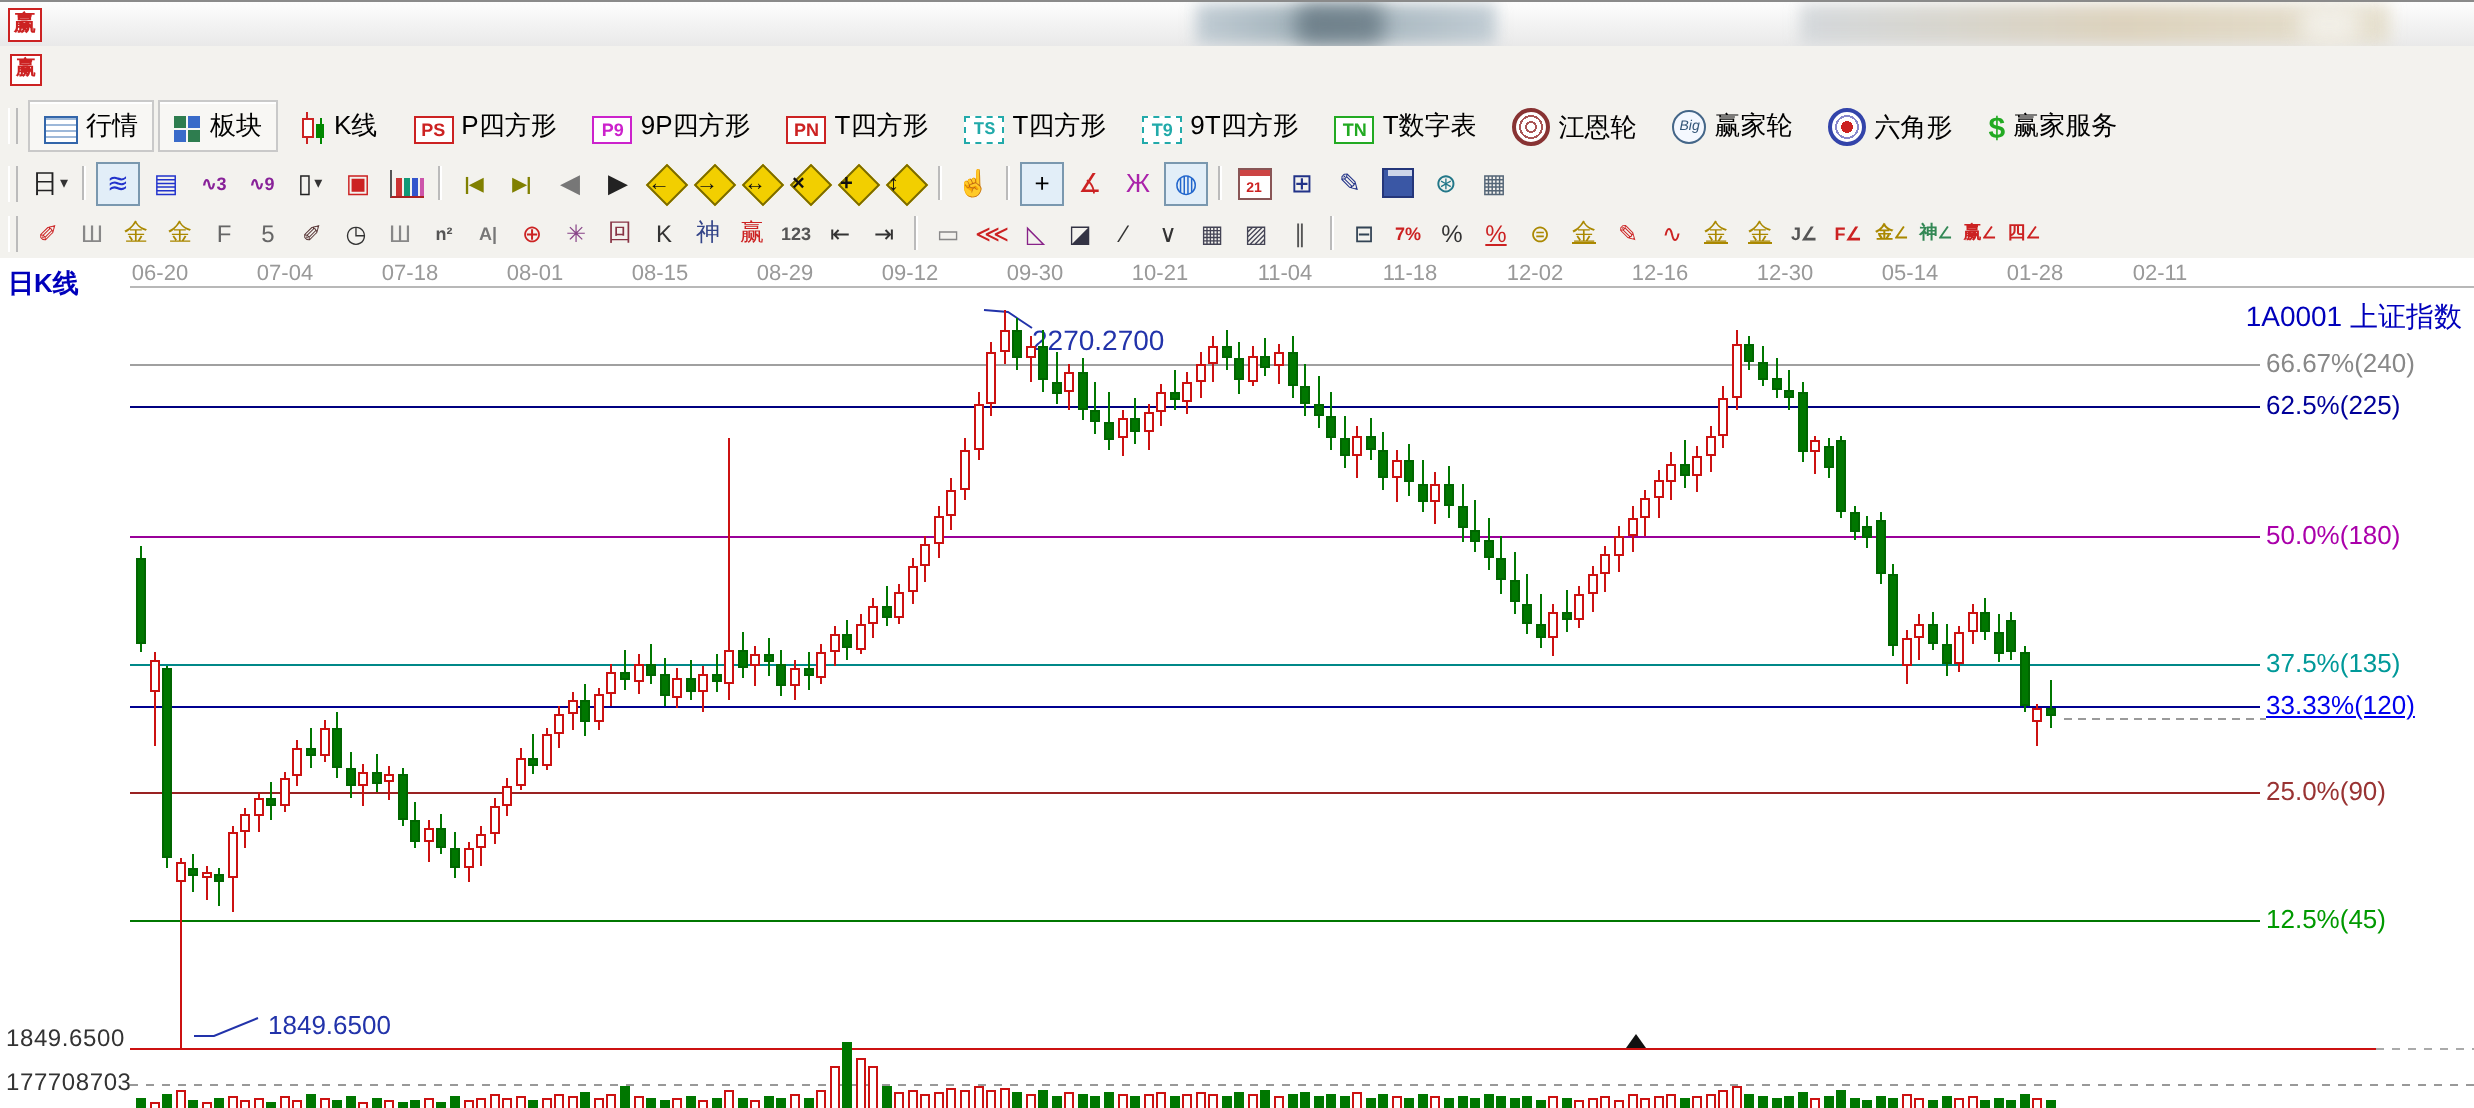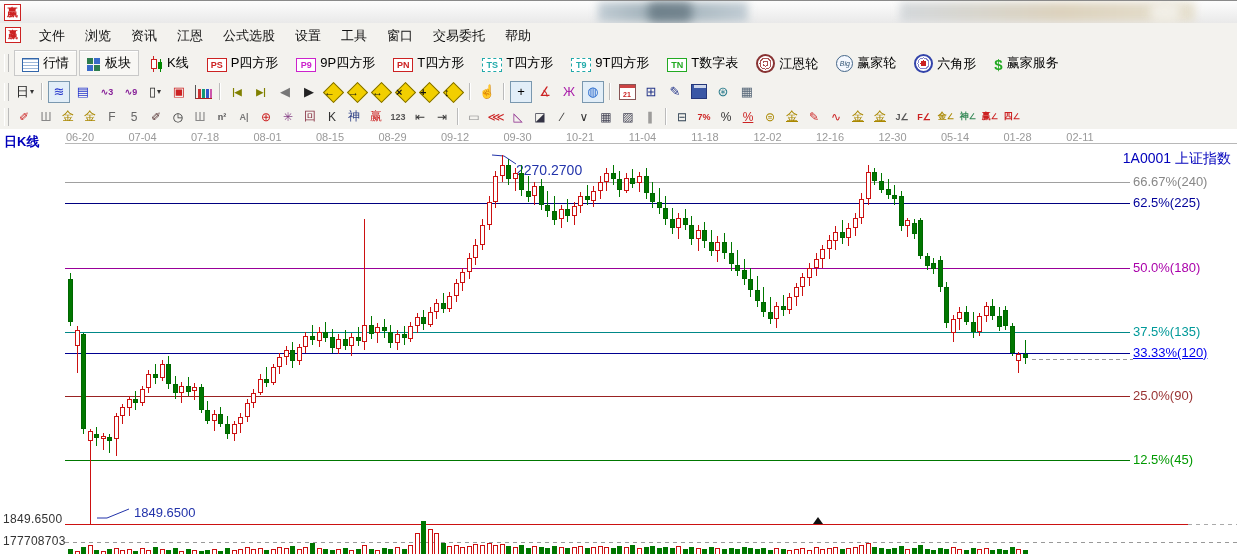--- a/index.html
+++ b/index.html
@@ -82,21 +82,20 @@
   <div class="titlebar">
     <span class="logo">赢</span>
     <div class="blur-blob blob1"></div>
     <div class="blur-blob blob2"></div>
     <div class="blur-blob blob3"></div>
     <div class="blur-blob blob4"></div>
   </div>
 
   <div class="menubar">
     <span class="logo">赢</span>
-    <span id="menu-items"><span class="menu-item">文件</span><span class="menu-item">浏览</span><span class="menu-item">资讯</span><span class="menu-item">江恩</span><span class="menu-item">公式选股</span><span class="menu-item">设置</span><span class="menu-item">工具</span><span class="menu-item">窗口</span><span class="menu-item">交易委托</span><span class="menu-item">帮助</span></span>
   </div>
 
   <div class="toolbar tb1" id="toolbar-main">
       <span class="groove"></span>
       <div class="tb1-btn boxed">
         <span class="ic-table"></span>
         <span>行情</span>
       </div>
       <div class="tb1-btn boxed">
         <span class="ic-blocks">
@@ -122,21 +121,21 @@
       </div>
       <div class="tb1-btn">
         <span class="badge" style="color: rgb(204, 34, 204); border: 1px solid rgb(204, 34, 204);">P9</span>
         <span>9P四方形</span>
       </div>
       <div class="tb1-btn">
         <span class="badge" style="color: rgb(204, 34, 34); border: 1px solid rgb(204, 34, 34);">PN</span>
         <span>T四方形</span>
       </div>
       <div class="tb1-btn">
-        <span class="badge" style="color: rgb(34, 170, 170); border: 1px dashed rgb(34, 170, 170);">TS</span>
+        <span class="badge" style="color: rgb(34, 170, 170); border: 1px dashed rgb(34, 170, 170); font-family: Liberation Mono, monospace;">TS</span>
         <span>T四方形</span>
       </div>
       <div class="tb1-btn">
         <span class="badge" style="color: rgb(34, 170, 170); border: 1px dashed rgb(34, 170, 170);">T9</span>
         <span>9T四方形</span>
       </div>
       <div class="tb1-btn">
         <span class="badge" style="color: rgb(34, 170, 34); border: 1px solid rgb(34, 170, 34);">TN</span>
         <span>T数字表</span>
       </div>

